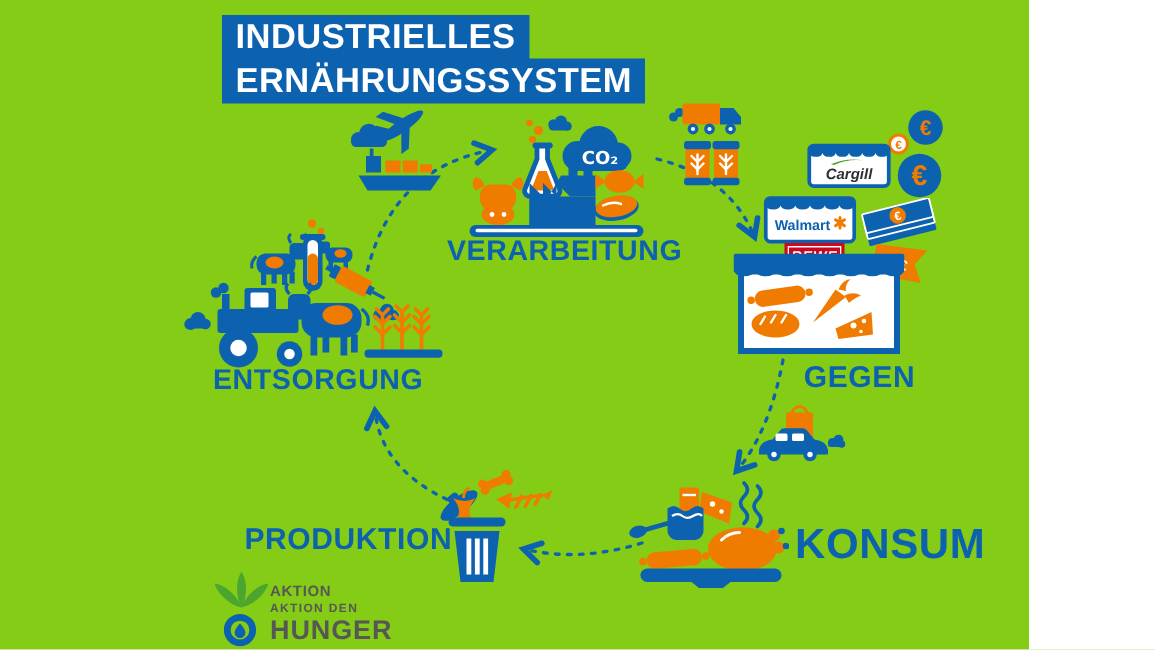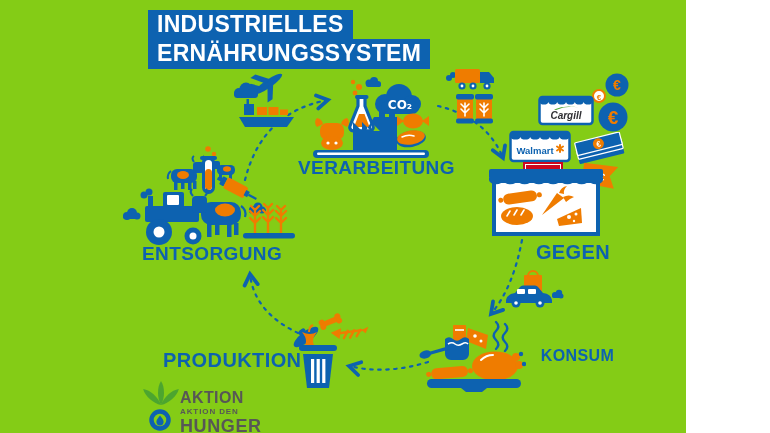--- a/index.html
+++ b/index.html
@@ -7,21 +7,21 @@
           font-family:"Liberation Sans",sans-serif;}
   .abs{position:absolute;}
   .title-line{display:table;background:#0D62B0;color:#fff;font-weight:bold;font-size:23px;
               letter-spacing:.3px;padding:3px 9px 4px;line-height:1.0;white-space:nowrap;}
   .stage-label{color:#0D62B0;font-weight:bold;font-size:19px;letter-spacing:.4px;text-align:center;
                white-space:nowrap;}
   .rewe{background:#CC071E;border:1px solid #fff;outline:2px solid #CC071E;color:#fff;
         font-weight:bold;font-style:italic;font-size:9.5px;letter-spacing:.6px;
         display:flex;align-items:center;justify-content:center;}
   .logo-text{color:#575756;font-weight:bold;line-height:1;}
-  .logo-text .l1{font-size:16px;letter-spacing:.4px;}
+  .logo-text .l1{font-size:10px;letter-spacing:.4px;}
   .logo-text .l2{font-size:8px;letter-spacing:.9px;margin-top:1.5px;}
   .logo-text .l3{font-size:18px;letter-spacing:.6px;margin-top:1px;}
   svg text{font-family:"Liberation Sans",sans-serif;}
 </style>
 </head>
 <body>
 
 <div id="canvas">
 
   <svg class="abs" style="left:0;top:0" width="770" height="433" viewBox="0 0 770 433">
@@ -408,21 +408,21 @@
       <path d="M15,44 L45,44 L41,78 L19,78 Z" fill="#0D62B0"></path>
       <rect x="23" y="49" width="3.2" height="24" fill="#fff"></rect>
       <rect x="28.6" y="49" width="3.2" height="24" fill="#fff"></rect>
       <rect x="34.2" y="49" width="3.2" height="24" fill="#fff"></rect>
     </g>
   </svg>
 
   <div class="abs stage-label" style="left:298px;top:157px;width:155px">VERARBEITUNG</div>
   <div class="abs stage-label" style="left:142px;top:243px;width:140px">ENTSORGUNG</div>
   <div class="abs stage-label" style="left:528px;top:241px;width:90px;font-size:20px">GEGEN</div>
-  <div class="abs stage-label" style="left:530px;top:347px;width:95px;font-size:16px">KONSUM</div>
+  <div class="abs stage-label" style="left:530px;top:347px;width:95px;font-size:28px">KONSUM</div>
   <div class="abs stage-label" style="left:163px;top:349px;width:135px;font-size:20px">PRODUKTION</div>
 
   <div class="abs" style="left:143px;top:379px;width:130px;height:52px">
     <svg class="abs" style="left:0;top:0" width="36" height="52" viewBox="0 0 36 52">
       <g fill="#4CA52F">
         <path d="M18,26 C14,19 14,8 18,2 C22,8 22,19 18,26 Z"></path>
         <path d="M18,26 C14,19 14,8 18,2 C22,8 22,19 18,26 Z" transform="rotate(-48 18 26)"></path>
         <path d="M18,26 C14,19 14,8 18,2 C22,8 22,19 18,26 Z" transform="rotate(48 18 26)"></path>
       </g>
       <g>

